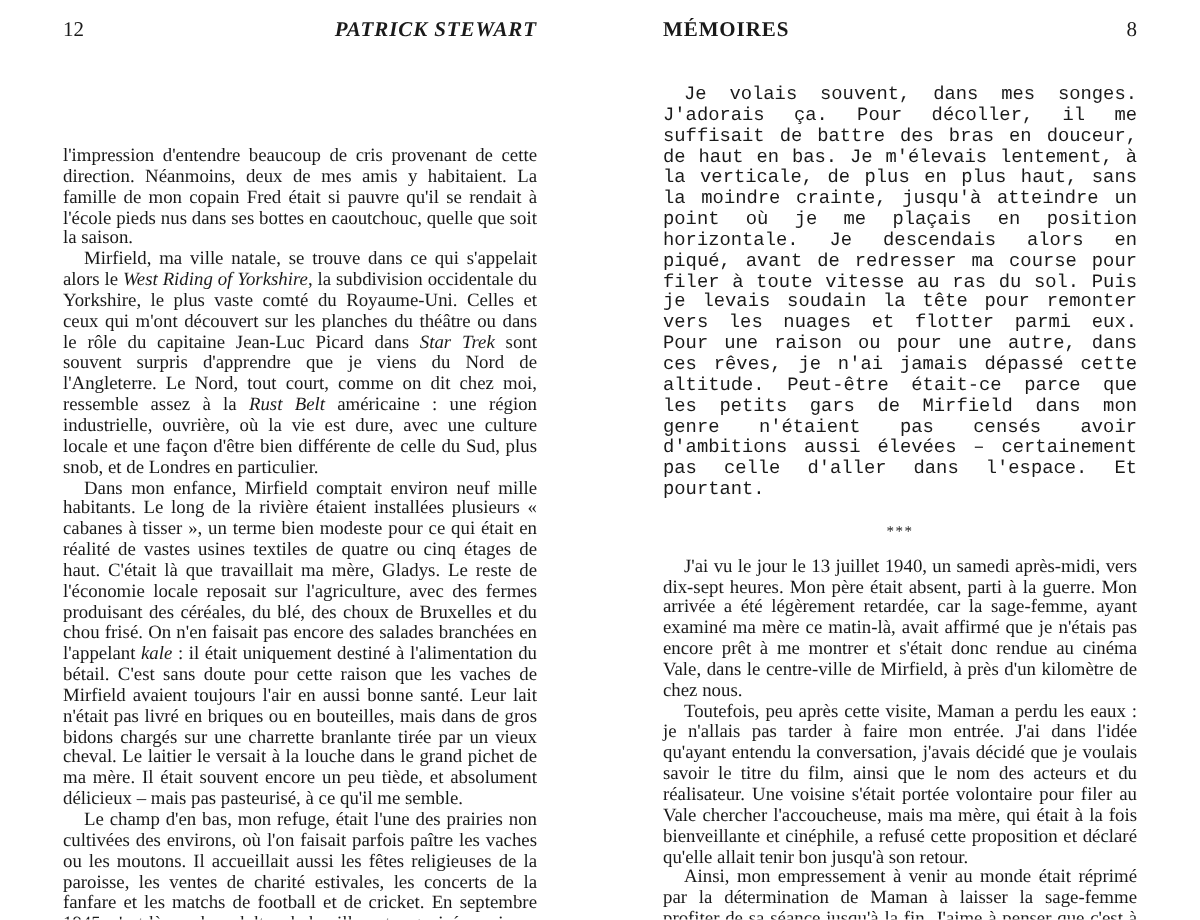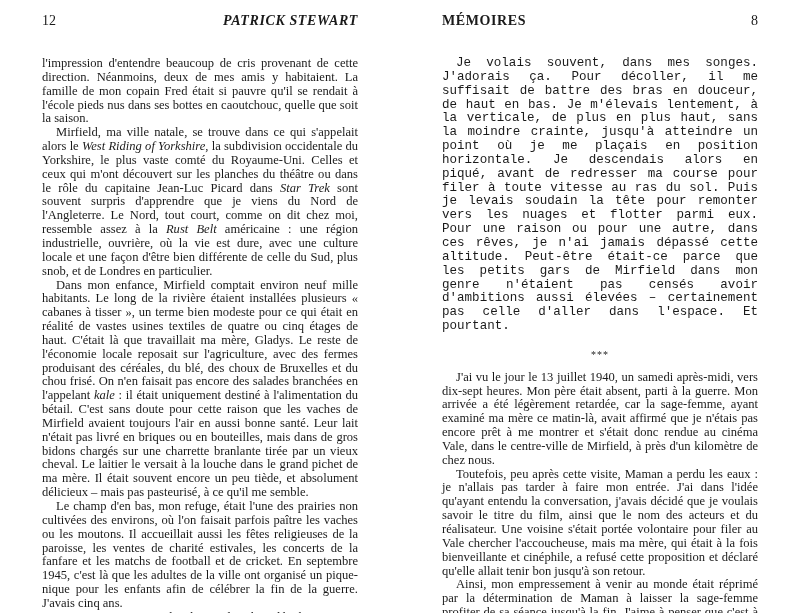--- a/index.html
+++ b/index.html
@@ -13,21 +13,21 @@
   .header .num { position:absolute; top:0; }
   .header .title { position:absolute; top:0; font-weight:bold; letter-spacing:0.6px; }
   .left .header .num { left:0; }
   .left .header .title { right:0;font-style:italic; }
   .right .header .title { left:0; }
   .right .header .num { right:0; }
   .body { position:absolute; top:57px; left:0; width:316px;
           font-size:12.55px; line-height:13.85px; text-align:justify;
           hyphens:manual; }
   .body p { margin:0; text-indent:14px; }
-  .body p.noindent { text-indent:0; }
+  .body p.noindent { text-indent:0;margin-top:40px; }
   .body p.first-right { text-indent:14px;font-family:Liberation Mono, monospace; }
   .sep { text-align:center; font-size:10px; line-height:13.85px;
          margin:14px 0 9px 0; letter-spacing:1px; text-indent:0 !important; }
   em { }
 </style>
 </head>
 <body>
 
 <div class="page left">
   <div class="header">

